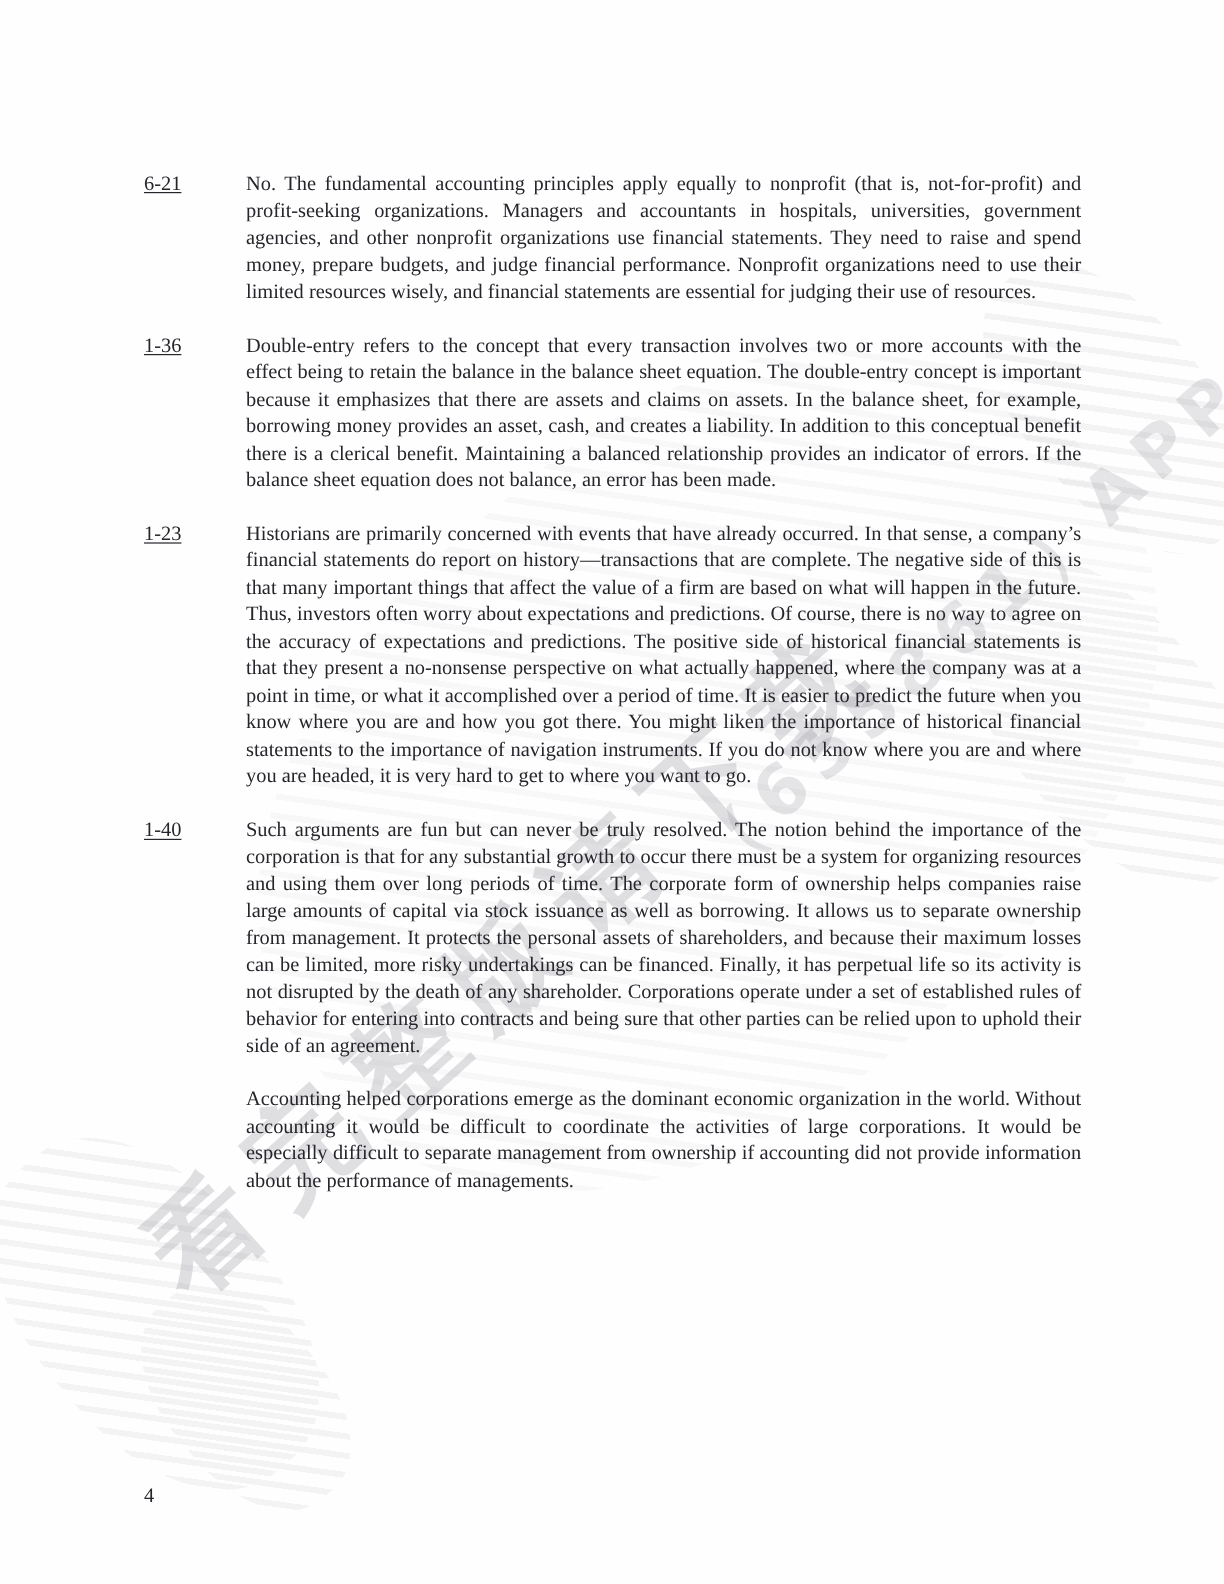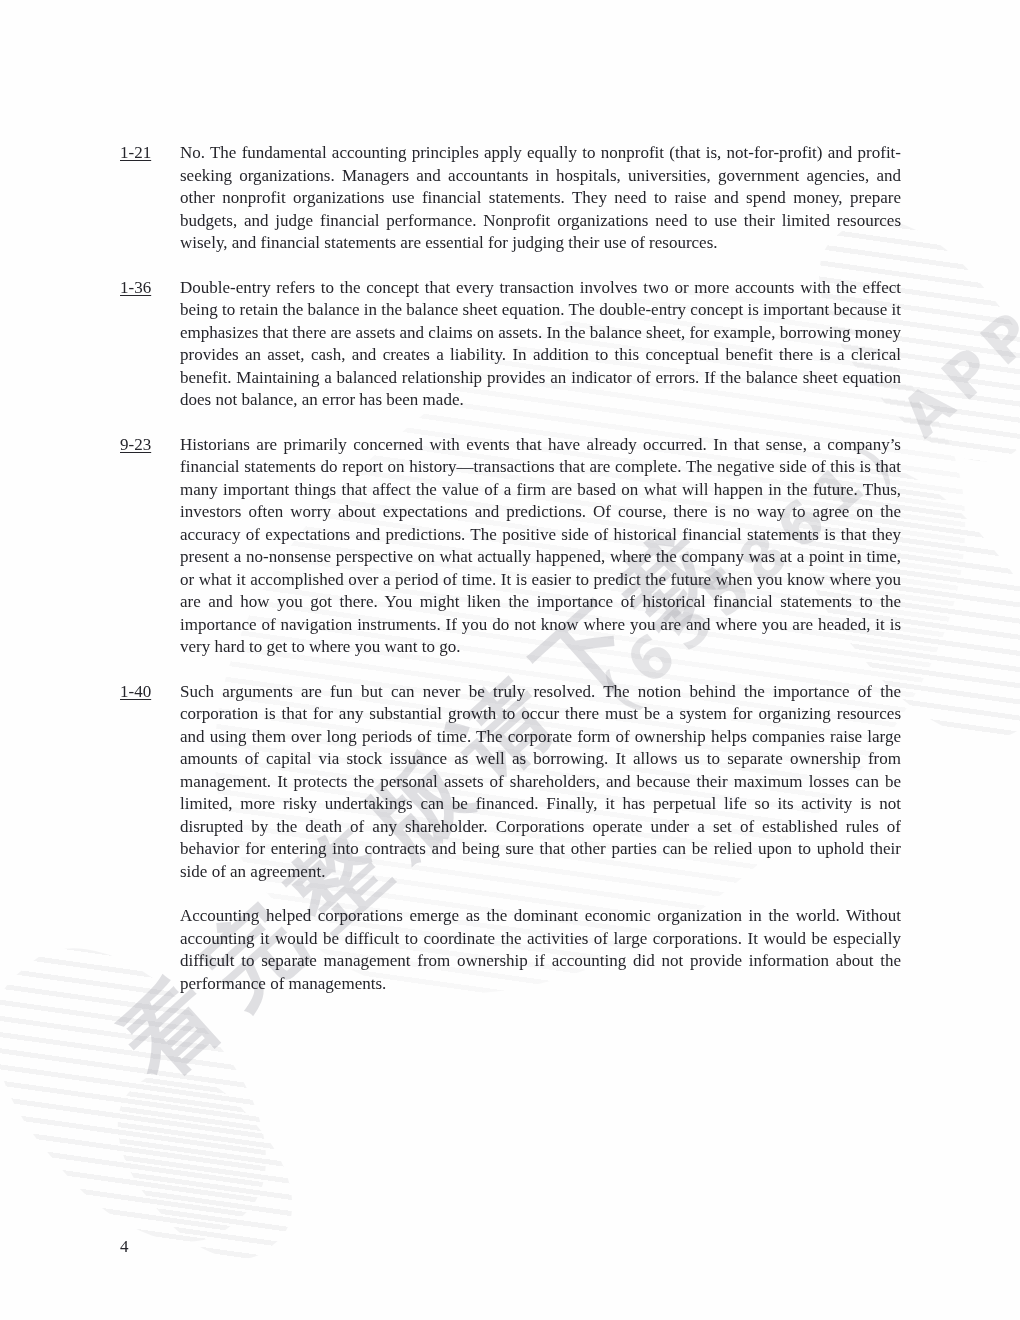--- a/index.html
+++ b/index.html
@@ -63,20 +63,21 @@
   .item-num {
     flex: 0 0 60px;
     font-size: 17px;
     line-height: 22.5px;
     text-decoration: underline;
     text-underline-offset: 2px;
   }
   .item-body {
     flex: 1 1 auto;
     width: 721px;
+    margin-left: 25px;
   }
   .para {
     margin: 0 0 22px 0;
     font-size: 17px;
     line-height: 22.5px;
     text-align: justify;
     text-justify: inter-word;
   }
   .para:last-child { margin-bottom: 0; }
   .page-number {
@@ -99,35 +100,35 @@
     <div class="swoosh swoosh-mid"></div>
     <div class="swoosh swoosh-bl1"></div>
     <div class="swoosh swoosh-bl2"></div>
     <div class="wm-text wm-main">看完整版请下载</div>
     <div class="wm-text wm-sub">（655861）APP</div>
   </div>
 
   <div class="content">
 
     <div class="item">
-      <div class="item-num">1-21</div>
+      <div class="item-num">6-21</div>
       <div class="item-body">
         <p class="para">No.  The fundamental accounting principles apply equally to nonprofit (that is, not-for-profit) and profit-seeking organizations.  Managers and accountants in hospitals, universities, government agencies, and other nonprofit organizations use financial statements.  They need to raise and spend money, prepare budgets, and judge financial performance.  Nonprofit organizations need to use their limited resources wisely, and financial statements are essential for judging their use of resources.</p>
       </div>
     </div>
 
     <div class="item">
       <div class="item-num">1-36</div>
       <div class="item-body">
         <p class="para">Double-entry refers to the concept that every transaction involves two or more accounts with the effect being to retain the balance in the balance sheet equation.  The double-entry concept is important because it emphasizes that there are assets and claims on assets.  In the balance sheet, for example, borrowing money provides an asset, cash, and creates a liability.  In addition to this conceptual benefit there is a clerical benefit.  Maintaining a balanced relationship provides an indicator of errors.  If the balance sheet equation does not balance, an error has been made.</p>
       </div>
     </div>
 
     <div class="item">
-      <div class="item-num">9-23</div>
+      <div class="item-num">1-23</div>
       <div class="item-body">
         <p class="para">Historians are primarily concerned with events that have already occurred.  In that sense, a company’s financial statements do report on history—transactions that are complete. The negative side of this is that many important things that affect the value of a firm are based on what will happen in the future. Thus, investors often worry about expectations and predictions. Of course, there is no way to agree on the accuracy of expectations and predictions.  The positive side of historical financial statements is that they present a no-nonsense perspective on what actually happened, where the company was at a point in time, or what it accomplished over a period of time.  It is easier to predict the future when you know where you are and how you got there.  You might liken the importance of historical financial statements to the importance of navigation instruments.  If you do not know where you are and where you are headed, it is very hard to get to where you want to go.</p>
       </div>
     </div>
 
     <div class="item">
       <div class="item-num">1-40</div>
       <div class="item-body">
         <p class="para">Such arguments are fun but can never be truly resolved.  The notion behind the importance of the corporation is that for any substantial growth to occur there must be a system for organizing resources and using them over long periods of time.  The corporate form of ownership helps companies raise large amounts of capital via stock issuance as well as borrowing. It allows us to separate ownership from management. It protects the personal assets of shareholders, and because their maximum losses can be limited, more risky undertakings can be financed. Finally, it has perpetual life so its activity is not disrupted by the death of any shareholder.  Corporations operate under a set of established rules of behavior for entering into contracts and being sure that other parties can be relied upon to uphold their side of an agreement.</p>
         <p class="para">Accounting helped corporations emerge as the dominant economic organization in the world.  Without accounting it would be difficult to coordinate the activities of large corporations.  It would be especially difficult to separate management from ownership if accounting did not provide information about the performance of managements.</p>

